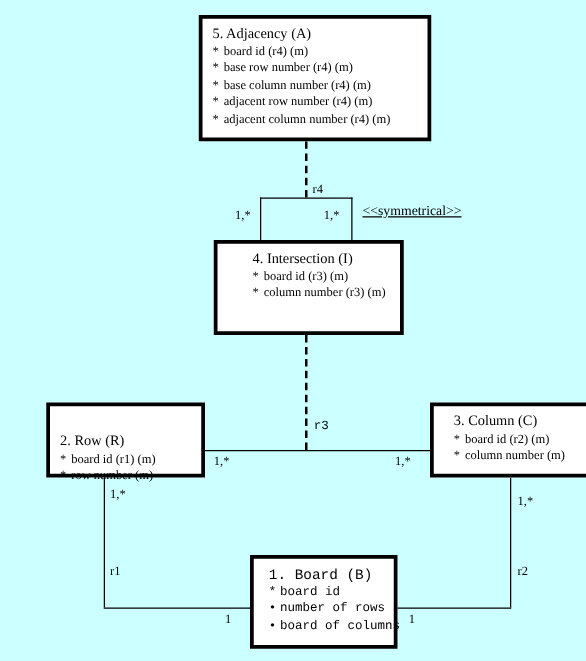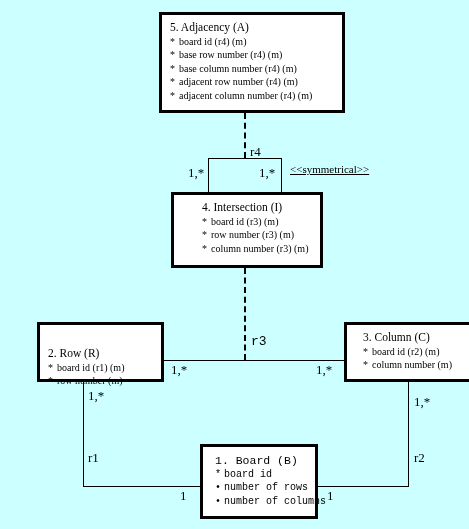--- a/index.html
+++ b/index.html
@@ -73,21 +73,21 @@
     border: 1px solid #000000;
     border-bottom: none;
     background: transparent;
     box-sizing: border-box;
     z-index: 3;
   }
 
   
   .label {
     position: absolute;
-    font-size: 13px;
+    font-size: 10px;
     line-height: 12px;
     color: #000000;
     white-space: nowrap;
     z-index: 6;
   }
   .label.stereo {
     font-size: 11px;
     text-decoration: underline;
   }
 </style>
@@ -128,23 +128,20 @@
       <span class="mark">*</span><span>adjacent column number (r4) (m)</span>
     </div>
   </div>
 
   <div class="entity pad-i" style="left:143px; top:192px; width:152px; height:76px;">
     <div class="title">4. Intersection (I)</div>
     <div class="attr">
       <span class="mark">*</span><span>board id (r3) (m)</span>
     </div>
     <div class="attr">
-      <span class="mark">*</span><span>row number (r3) (m)</span>
-    </div>
-    <div class="attr">
       <span class="mark">*</span><span>column number (r3) (m)</span>
     </div>
   </div>
 
   <div class="entity pad-r" style="left:9px; top:322px; width:127px; height:60px;">
     <div class="title">2. Row (R)</div>
     <div class="attr">
       <span class="mark">*</span><span>board id (r1) (m)</span>
     </div>
     <div class="attr">
@@ -164,21 +161,21 @@
 
   <div class="entity pad-b" style="left:172px; top:444px; width:118px; height:75px;">
     <div class="title">1. Board (B)</div>
     <div class="attr">
       <span class="mark">*</span><span>board id</span>
     </div>
     <div class="attr">
       <span class="mark">•</span><span>number of rows</span>
     </div>
     <div class="attr">
-      <span class="mark">•</span><span>number of columns</span>
+      <span class="mark">•</span><span>board of columns</span>
     </div>
   </div>
 
   <div class="label" style="left:222px; top:146px;">r4</div>
   <div class="label" style="left:160px; top:167px;">1,*</div>
   <div class="label" style="left:231px; top:167px;">1,*</div>
   <div class="label stereo" style="left:262px; top:163px;">&lt;&lt;symmetrical&gt;&gt;</div>
 
   <div class="label" style="left:223px; top:336px;font-family:Liberation Mono, monospace;">r3</div>
   <div class="label" style="left:143px; top:364px;">1,*</div>

